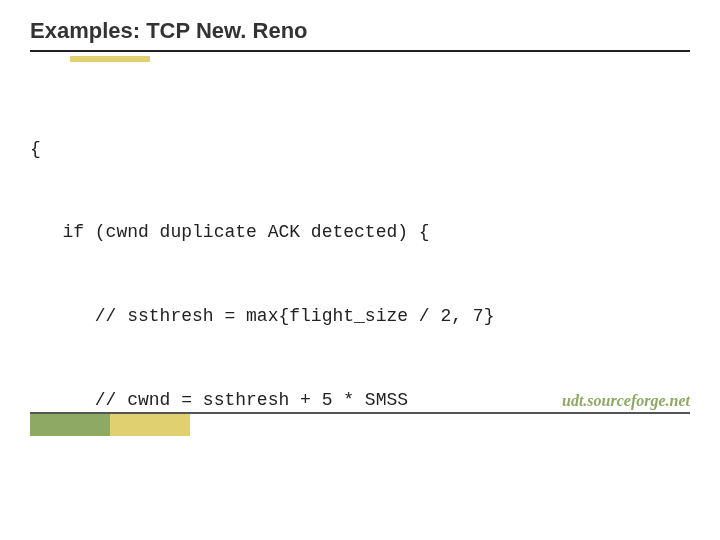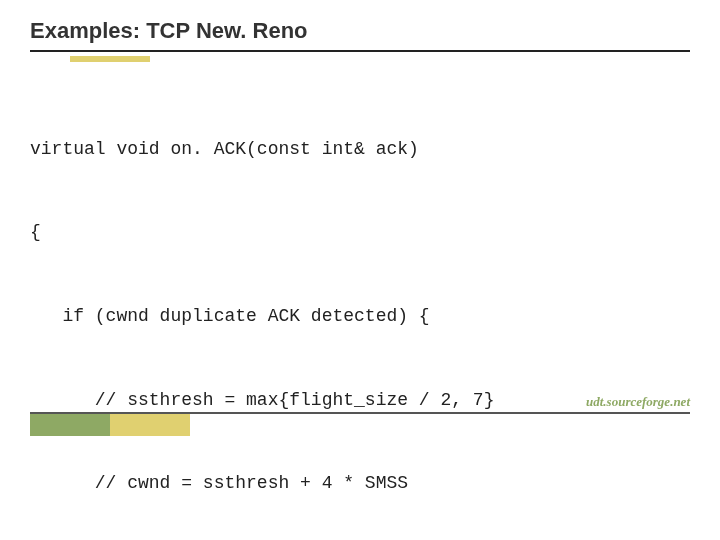--- a/index.html
+++ b/index.html
@@ -71,39 +71,38 @@
   .fb1 { width: 80px;  background: #8ea964; }
   .fb2 { width: 80px;  background: #e0d070; }
   .fb3 { width: 300px; background: #ffffff; }
   .url {
     position: absolute;
     right: 30px;
     bottom: 50px;
     font-family: "Times New Roman", Times, serif;
     font-style: italic;
     font-weight: bold;
-    font-size: 13px;
+    font-size: 16px;
     color: #8ea964;
   }
 </style>
 </head>
 <body>
 
 <div class="slide">
 
   <div class="title">Examples: TCP New. Reno</div>
   <div class="title-rule"></div>
   <div class="accent"></div>
 
   <div class="code">
-    <div>virtual void on. ACK(const int&amp; ack)</div>
     <div>{</div>
     <div>   if (cwnd duplicate ACK detected) {</div>
     <div>      // ssthresh = max{flight_size / 2, 7}</div>
-    <div>      // cwnd = ssthresh + 4 * SMSS</div>
+    <div>      // cwnd = ssthresh + 5 * SMSS</div>
     
     
     
     
     
     
     
     
   </div>
 

